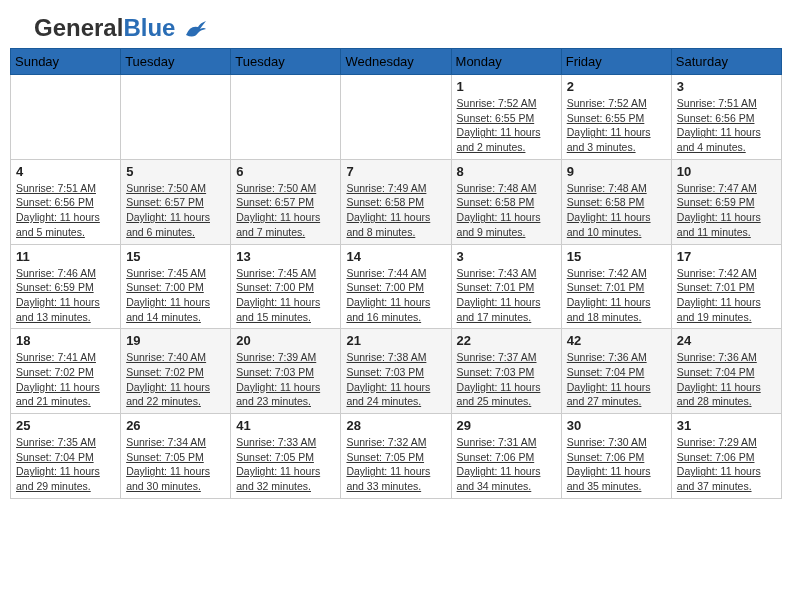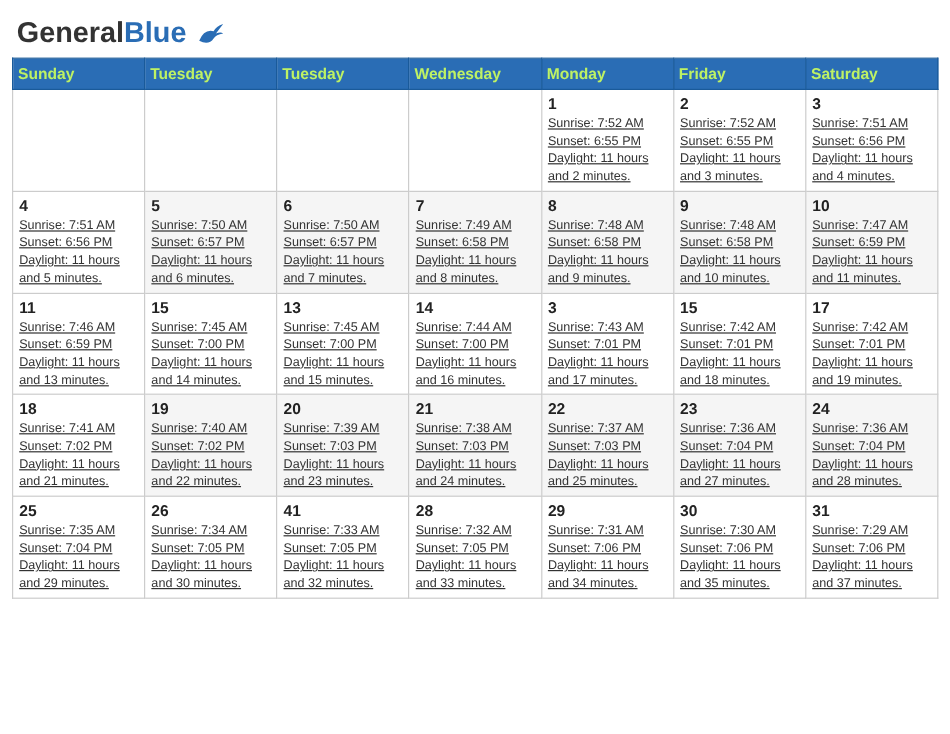--- a/index.html
+++ b/index.html
@@ -9,20 +9,21 @@
       width: 792px;
       min-height: 612px;
       padding: 10px;
     }
     .header-area {
       display: flex;
       justify-content: space-between;
       align-items: center;
       margin-bottom: 8px;
       padding: 0 4px;
+      margin-left: 20px;
     }
     .logo {
       display: flex;
       flex-direction: column;
       align-items: flex-start;
       padding-top: 6px;
     }
     .title-block {
       text-align: right;
     }
@@ -36,25 +37,25 @@
       font-size: 16px;
       color: #444;
     }
     .calendar {
       width: 100%;
       border-collapse: collapse;
       font-size: 11px;
     }
     .calendar th {
       background-color: #2a6db5;
-      color: #bef264;
+      color: #000000;
       padding: 5px 4px;
       text-align: left;
       font-size: 13px;
-      font-weight: bold;
+      font-weight: normal;
       border: 1px solid #1a5a9a;
     }
     .calendar td {
       border: 1px solid #ccc;
       vertical-align: top;
       padding: 4px 5px;
       width: 110px;
       min-height: 80px;
       background: #fff;
     }
@@ -207,21 +208,21 @@
         </td>
         <td>
           <div class="day-num">21</div>
           <div class="day-info">Sunrise: 7:38 AM<br>Sunset: 7:03 PM<br>Daylight: 11 hours and 24 minutes.</div>
         </td>
         <td>
           <div class="day-num">22</div>
           <div class="day-info">Sunrise: 7:37 AM<br>Sunset: 7:03 PM<br>Daylight: 11 hours and 25 minutes.</div>
         </td>
         <td>
-          <div class="day-num">23</div>
+          <div class="day-num">42</div>
           <div class="day-info">Sunrise: 7:36 AM<br>Sunset: 7:04 PM<br>Daylight: 11 hours and 27 minutes.</div>
         </td>
         <td>
           <div class="day-num">24</div>
           <div class="day-info">Sunrise: 7:36 AM<br>Sunset: 7:04 PM<br>Daylight: 11 hours and 28 minutes.</div>
         </td>
       </tr>
       <tr>
         <td>
           <div class="day-num">25</div>

